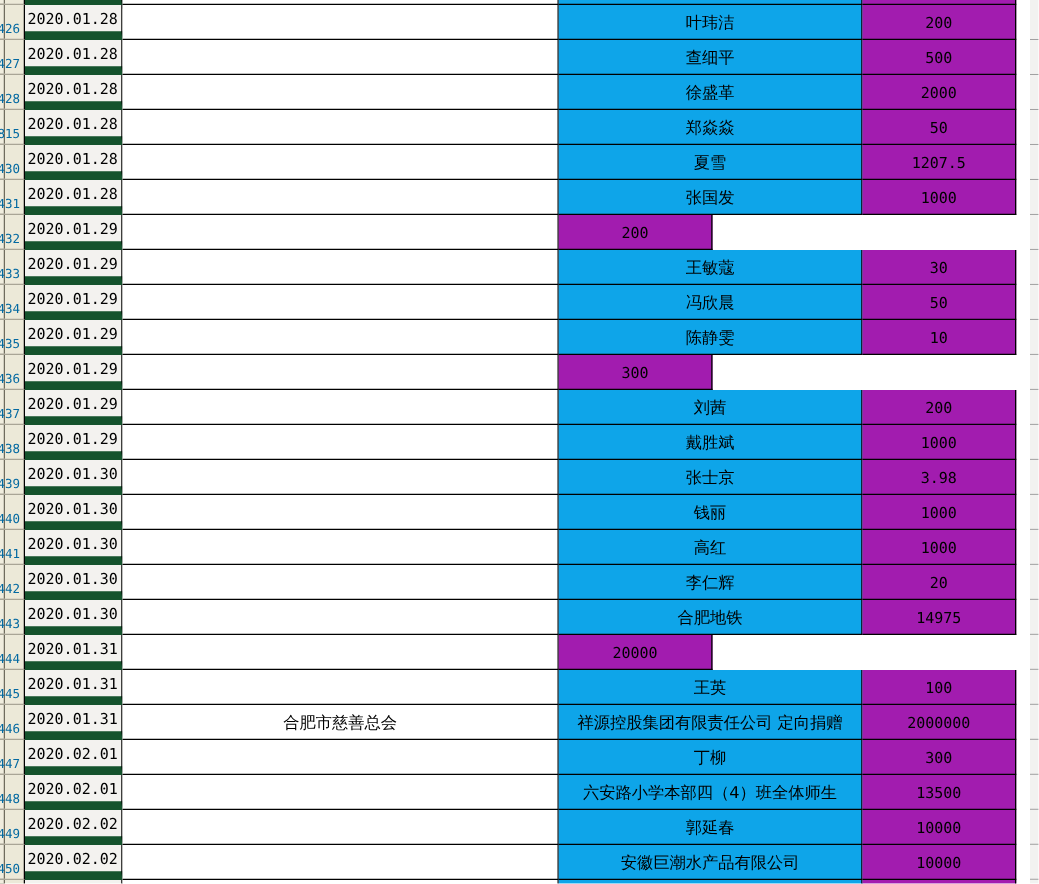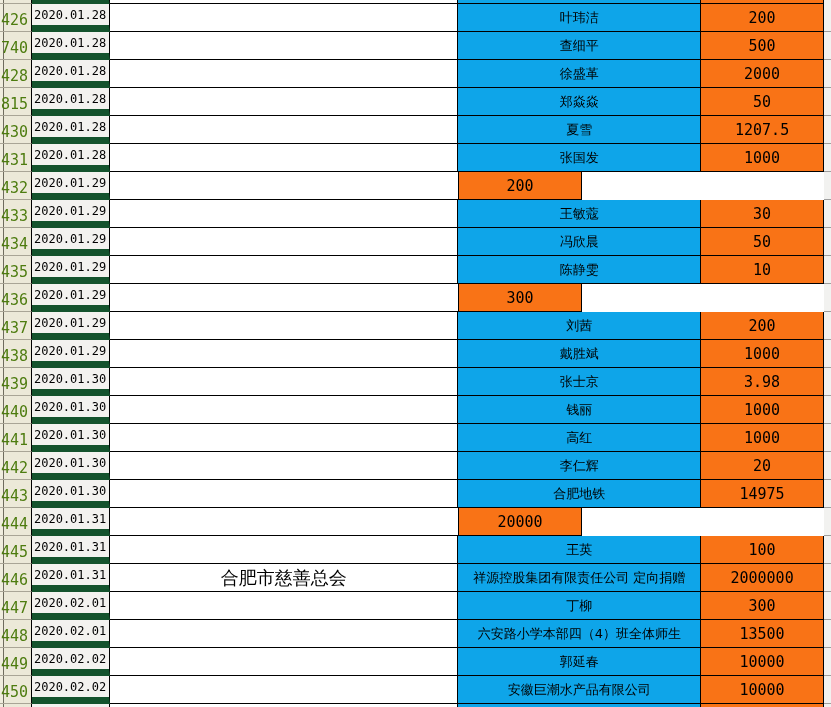--- a/index.html
+++ b/index.html
@@ -17,49 +17,49 @@
     background-position:0 4px;
   }
   .row { display:flex; height:28px; flex:0 0 auto; }
   .row.partial-top { height:4px; }
   .row.partial-bottom { height:3px; }
   .cell {
     box-sizing:border-box; overflow:hidden; white-space:nowrap;
     display:flex; align-items:center;
   }
   .cell-rowheader {
-    width:32px; background:#ece9d8;
+    width:20px; background:#ece9d8;
     border-right:1px solid #000;
     border-bottom:1px solid #a9a596;
     box-shadow: inset 3px 0 0 #f0edde, inset 4px 0 0 #6f6c5e;
     align-items:flex-end; justify-content:flex-end;
     padding:0 3px 2px 0;
-    font-size:15px; font-family:"DejaVu Sans Mono", monospace; color:#4d7c0f;
+    font-size:10px; font-family:"DejaVu Sans Mono", monospace; color:#0369a1;
   }
   .cell-date {
     width:78px; background:#f3f2ef;
     border-right:1px solid #000; border-bottom:7px solid #14532d;
     padding-left:2px;
     font-size:12px; font-family:"DejaVu Sans Mono", monospace;
   }
   .cell-org {
     width:349px; background:#fff;
     border-right:1px solid #000; border-bottom:1px solid #000;
-    justify-content:center; font-size:18px;
+    justify-content:center; font-size:13px;
   }
   .cell-name {
     width:243px; background:#0ea5e9;
     border-right:1px solid #000; border-bottom:1px solid #000;
     justify-content:center; font-size:13px;
   }
   .cell-amount {
-    width:123px; background:#f97316;
+    width:123px; background:#a21caf;
     border-right:1px solid #000; border-bottom:1px solid #000;
     justify-content:center;
-    font-size:15px; font-family:"DejaVu Sans Mono", monospace;
+    font-size:12px; font-family:"DejaVu Sans Mono", monospace;
   }
   .partial-bottom .cell { border-bottom:none; }
   .partial-top .cell-rowheader, .partial-bottom .cell-rowheader { padding:0; }
 </style>
 </head>
 <body>
 
 <div class="screen">
   <div class="table-col">
 
@@ -73,21 +73,21 @@
 
     <div id="rows">
         <div class="row">
           <div class="cell cell-rowheader">426</div>
           <div class="cell cell-date">2020.01.28</div>
           <div class="cell cell-org"></div>
           <div class="cell cell-name">叶玮洁</div>
           <div class="cell cell-amount">200</div>
         </div>
         <div class="row">
-          <div class="cell cell-rowheader">740</div>
+          <div class="cell cell-rowheader">427</div>
           <div class="cell cell-date">2020.01.28</div>
           <div class="cell cell-org"></div>
           <div class="cell cell-name">查细平</div>
           <div class="cell cell-amount">500</div>
         </div>
         <div class="row">
           <div class="cell cell-rowheader">428</div>
           <div class="cell cell-date">2020.01.28</div>
           <div class="cell cell-org"></div>
           <div class="cell cell-name">徐盛革</div>

